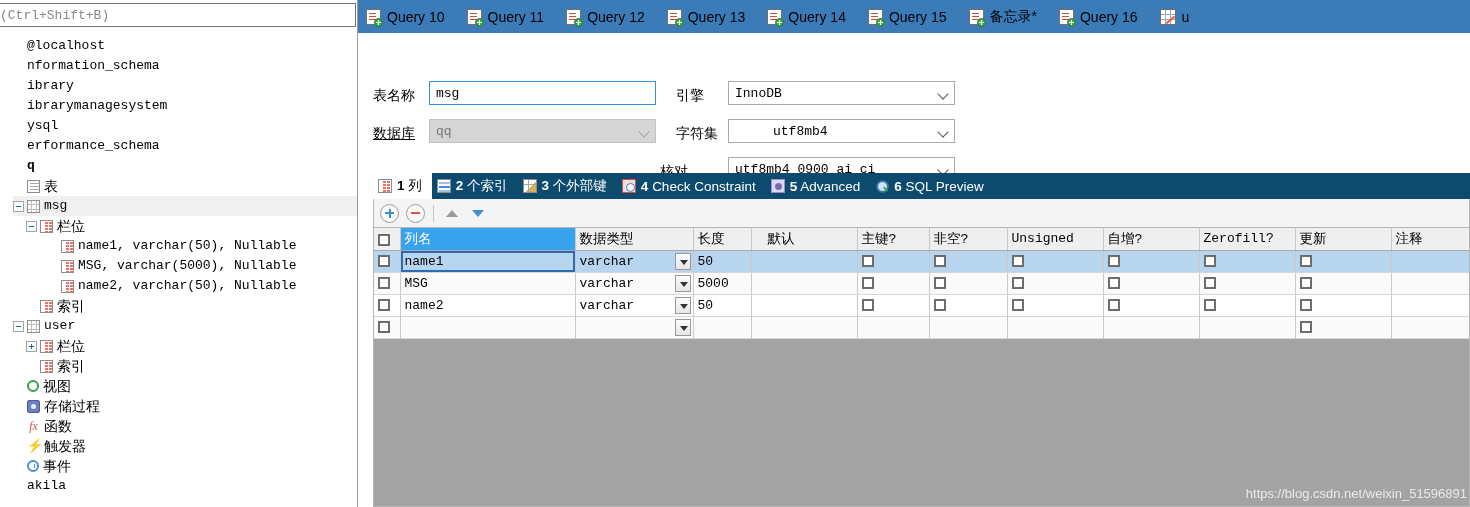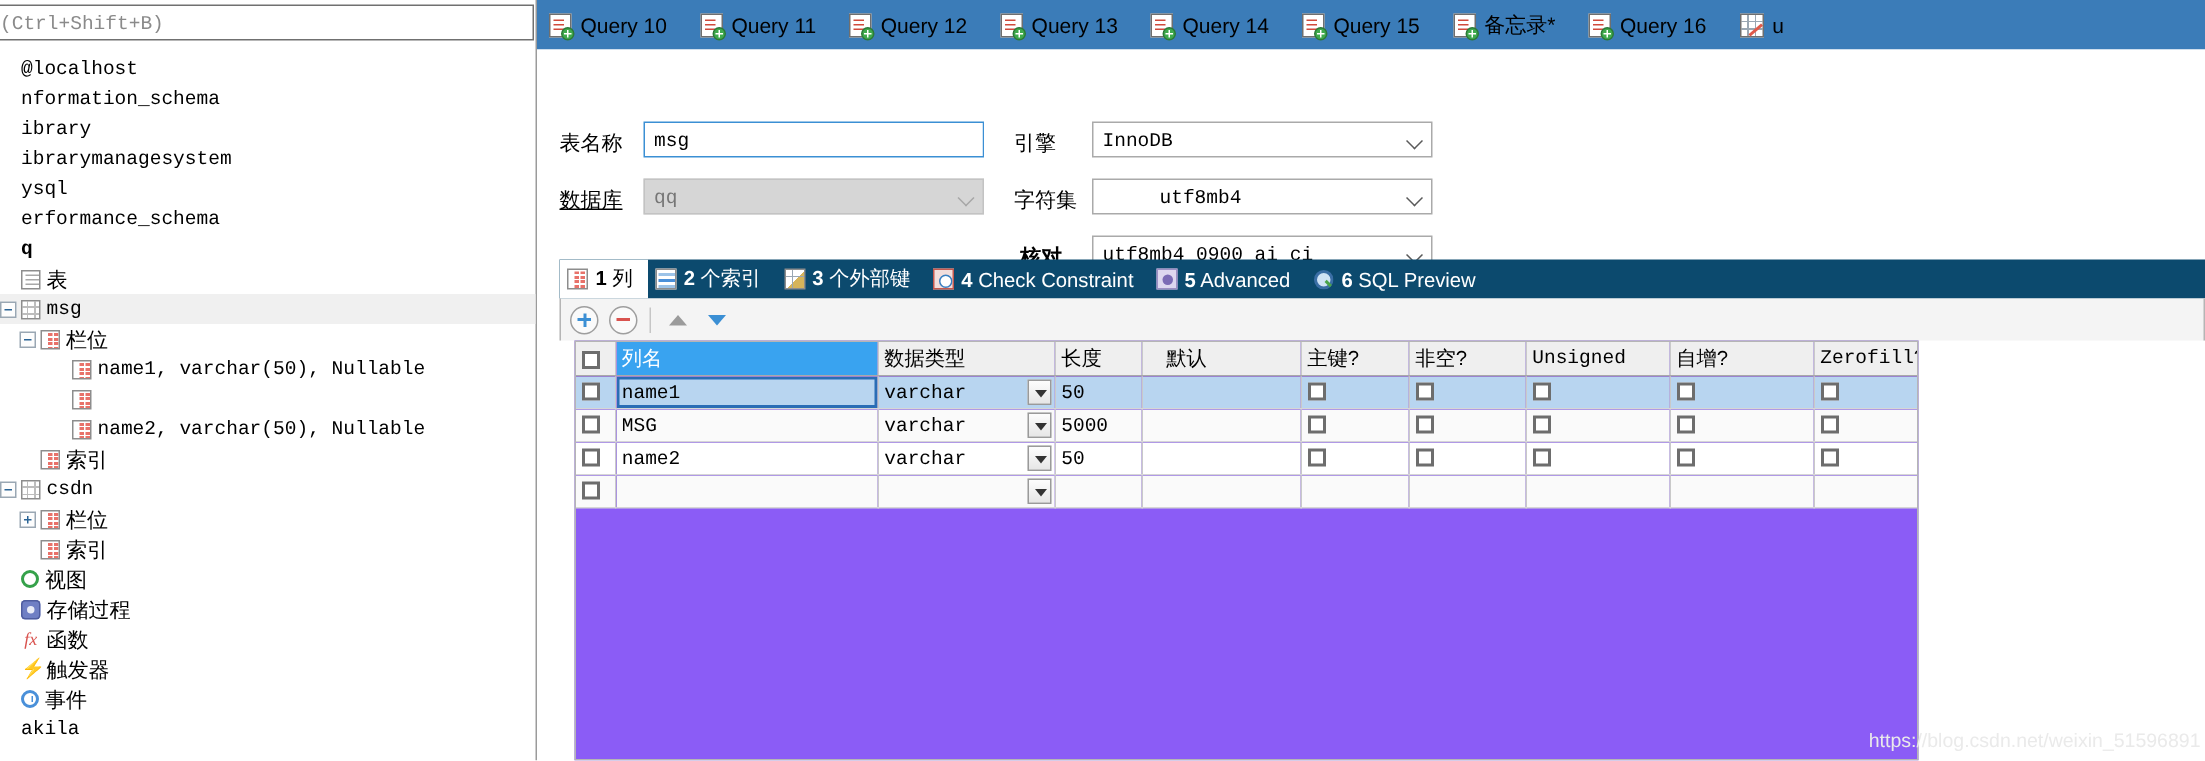--- a/index.html
+++ b/index.html
@@ -28,21 +28,21 @@
     background: #ffffff;
     font-family: "Liberation Mono", monospace;
     font-size: 13px;
     color: #8a8a8a;
     padding: 3px 5px;
     line-height: 17px;
     white-space: nowrap;
     overflow: hidden;
   }
   #tree {
-    position: absolute; left: 0; top: 36px;
+    position: absolute; left: 13px; top: 36px;
     width: 358px; height: 471px;
     overflow: hidden;
   }
   .tnode {
     position: relative;
     height: 20px;
     line-height: 20px;
     white-space: nowrap;
     display: flex;
     align-items: center;
@@ -373,24 +373,24 @@
   .arrow-btn::after {
     content: ""; position: absolute; left: 4px; top: 7px;
     border-left: 6px solid transparent;
     border-right: 6px solid transparent;
   }
   .arrow-btn.up::after { border-bottom: 7px solid #9b9b9b; }
   .arrow-btn.down::after { border-top: 7px solid #3b8fd4; }
 
   
   #grid {
-    position: absolute; left: 25px; top: 194px;
-    width: 896px; height: 280px;
+    position: absolute; left: 15px; top: 194px;
+    width: 1097px; height: 280px;
     border: 1px solid #b5b5b5;
-    background: #8b5cf6;
+    background: #a3a3a3;
     overflow: hidden;
   }
   table.dg { border-collapse: collapse; table-layout: fixed; width: 1095px; }
   table.dg th, table.dg td {
     border-right: 1px solid #c9c9c9;
     border-bottom: 1px solid #d6d6d6;
     font-size: 13px;
     height: 22px;
     padding: 0 4px;
     text-align: left;
@@ -510,41 +510,42 @@
             <i class="b"></i>
           </span>
           <span class="tlabel-mono">name1, varchar(50), Nullable</span>
         </div>
         <div class="tnode" style="padding-left: 34px;">
           <span class="exp hidden"></span>
           <span class="ic ic-field">
             <i></i>
             <i class="b"></i>
           </span>
+          <span class="tlabel-mono">MSG, varchar(5000), Nullable</span>
         </div>
         <div class="tnode" style="padding-left: 34px;">
           <span class="exp hidden"></span>
           <span class="ic ic-field">
             <i></i>
             <i class="b"></i>
           </span>
           <span class="tlabel-mono">name2, varchar(50), Nullable</span>
         </div>
         <div class="tnode" style="padding-left: 13px;">
           <span class="exp hidden"></span>
           <span class="ic ic-field">
             <i></i>
             <i class="b"></i>
           </span>
           <span class="tlabel-cjk">索引</span>
         </div>
         <div class="tnode">
           <span class="exp"></span>
           <span class="ic ic-grid"></span>
-          <span class="tlabel-mono">csdn</span>
+          <span class="tlabel-mono">user</span>
         </div>
         <div class="tnode" style="padding-left: 13px;">
           <span class="exp plus"></span>
           <span class="ic ic-field">
             <i></i>
             <i class="b"></i>
           </span>
           <span class="tlabel-cjk">栏位</span>
         </div>
         <div class="tnode" style="padding-left: 13px;">
@@ -674,21 +675,21 @@
 
       <div class="flbl" style="left:15px; top:92px;text-decoration:underline;">数据库</div>
       <div class="fcombo disabled" style="left:71px; top:86px; width:227px;"><span>qq</span><span class="chev"></span></div>
 
       <div class="flbl" style="left:318px; top:54px;">引擎</div>
       <div class="fcombo" style="left:370px; top:48px; width:227px;"><span>InnoDB</span><span class="chev"></span></div>
 
       <div class="flbl" style="left:318px; top:92px;text-align:right;">字符集</div>
       <div class="fcombo" style="left:370px; top:86px; width:227px;padding-left:44px;"><span>utf8mb4</span><span class="chev"></span></div>
 
-      <div class="flbl" style="left:322px; top:130px;font-weight:bold;">核对</div>
+      <div class="flbl" style="left:302px; top:130px;">核对</div>
       <div class="fcombo" style="left:370px; top:124px; width:227px;"><span>utf8mb4_0900_ai_ci</span><span class="chev"></span></div>
     </div>
 
     <div id="inner-tabs">
         <div class="itab active">
           <span class="mini cols">
             <i></i>
             <i></i>
           </span>
           <span class="ilabel"><span class="num">1</span> <span>列</span></span>

